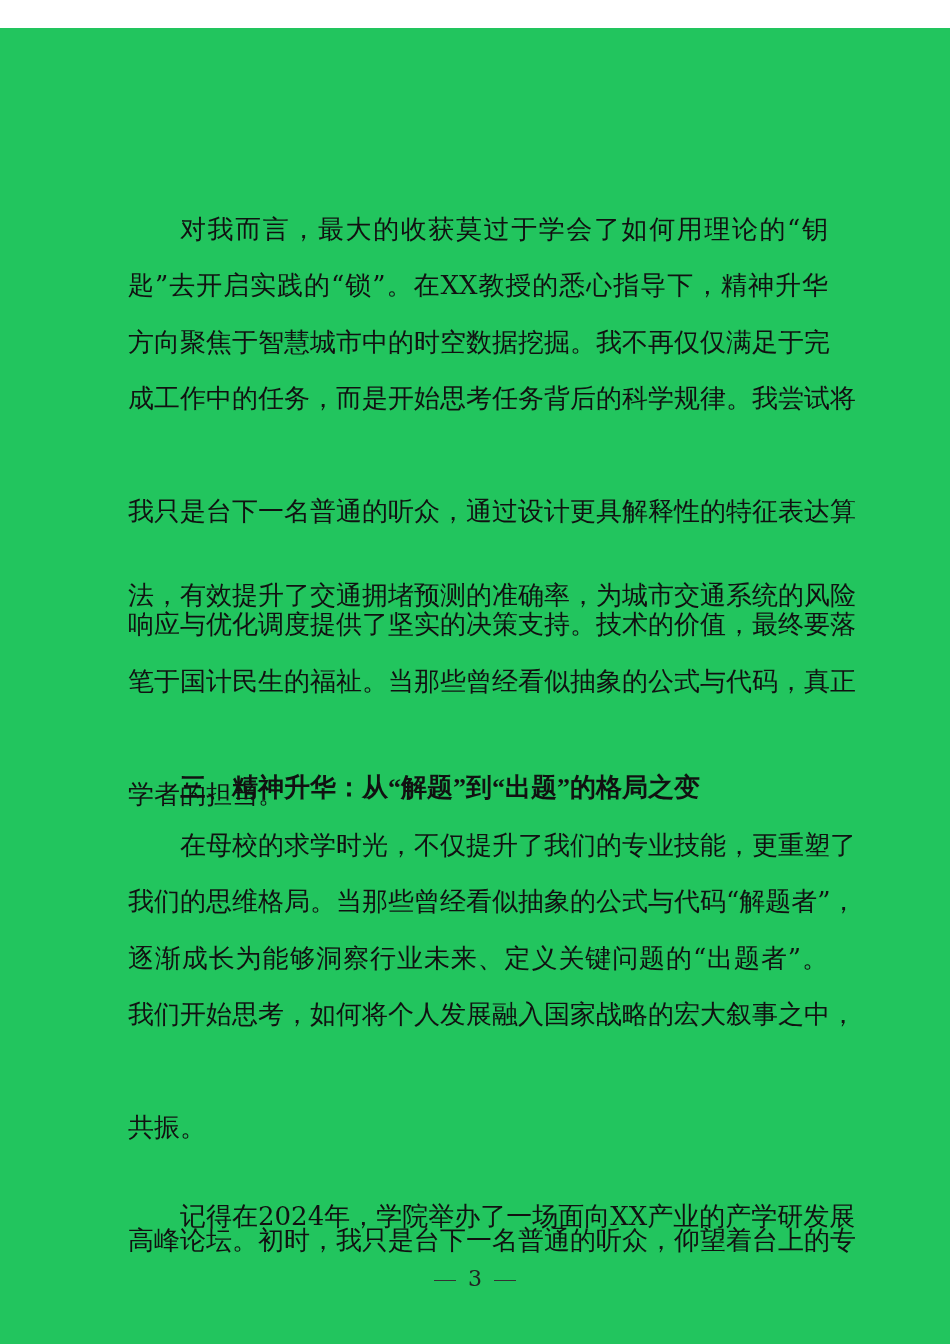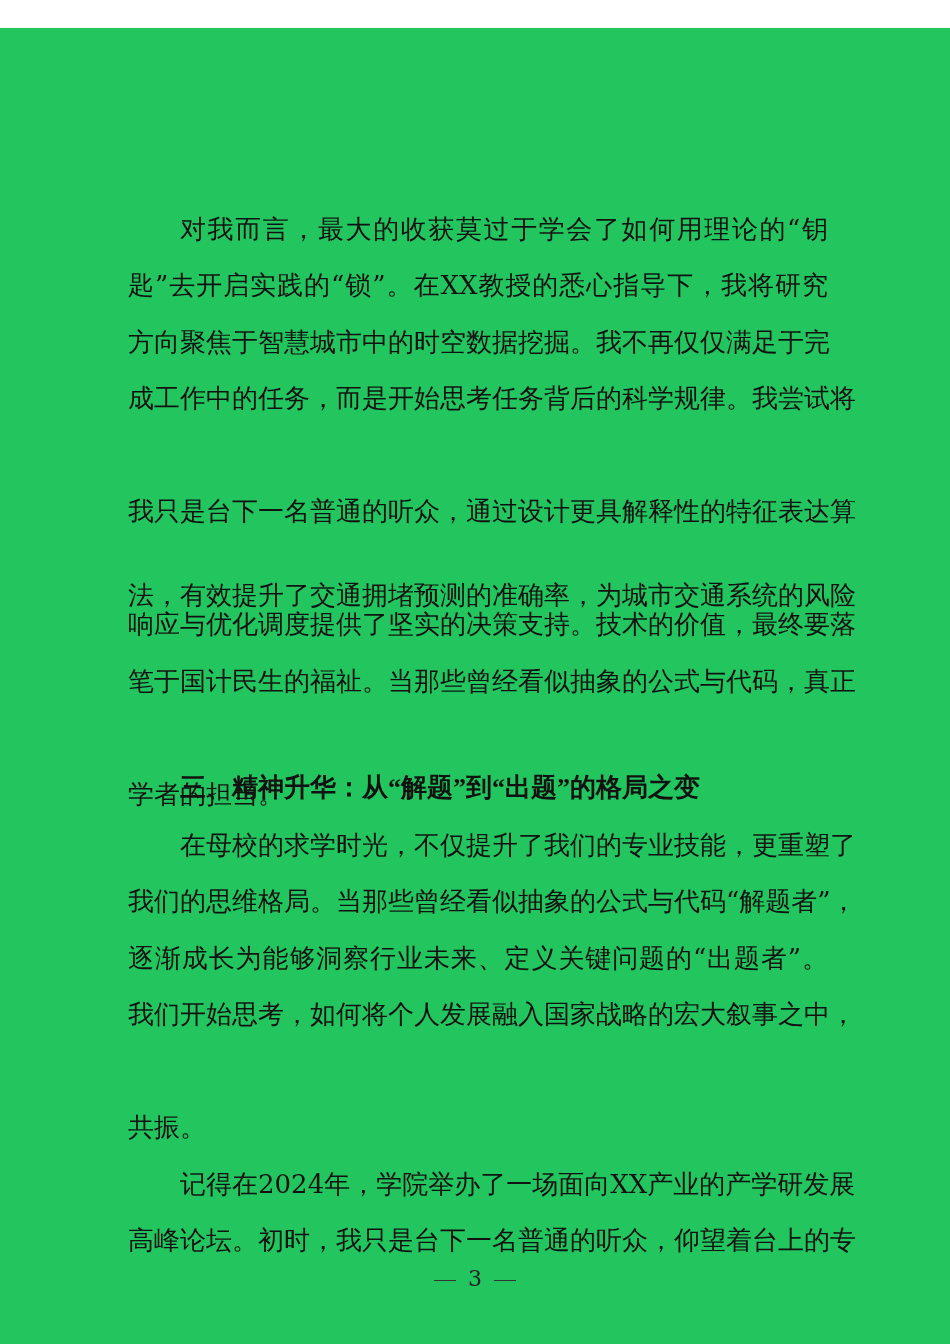--- a/index.html
+++ b/index.html
@@ -15,36 +15,36 @@
   .footer { position: absolute; left: 0; width: 950px; top: 1236px; text-align: center;
             font-size: 22px; line-height: 30px; color: #222; }
   .dash { display: inline-block; width: 22px; height: 1px; background: #333; vertical-align: middle; margin: 0 12px; }
 </style>
 </head>
 <body>
 
 <div class="page">
 
   <div class="line indent" style="top:181px">对我而言，最大的收获莫过于学会了如何用理论的“钥</div>
-  <div class="line" style="top:237px">匙”去开启实践的“锁”。在XX教授的悉心指导下，我将研究</div>
+  <div class="line" style="top:237px">匙”去开启实践的“锁”。在XX教授的悉心指导下，精神升华</div>
   <div class="line" style="top:294px">方向聚焦于智慧城市中的时空数据挖掘。我不再仅仅满足于完</div>
   <div class="line" style="top:350px">成工作中的任务，而是开始思考任务背后的科学规律。我尝试将</div>
   <div class="line" style="top:463px">我只是台下一名普通的听众，通过设计更具解释性的特征表达算</div>
   <div class="line" style="top:547px">法，有效提升了交通拥堵预测的准确率，为城市交通系统的风险</div>
   <div class="line" style="top:576px">响应与优化调度提供了坚实的决策支持。技术的价值，最终要落</div>
   <div class="line" style="top:633px">笔于国计民生的福祉。当那些曾经看似抽象的公式与代码，真正</div>
   <div class="line last" style="top:746px">学者的担当。</div>
 
   <div class="heading" style="top:740px">三、精神升华：从“解题”到“出题”的格局之变</div>
 
   <div class="line indent" style="top:797px">在母校的求学时光，不仅提升了我们的专业技能，更重塑了</div>
   <div class="line" style="top:853px">我们的思维格局。当那些曾经看似抽象的公式与代码“解题者”，</div>
   <div class="line" style="top:910px">逐渐成长为能够洞察行业未来、定义关键问题的“出题者”。</div>
   <div class="line" style="top:966px">我们开始思考，如何将个人发展融入国家战略的宏大叙事之中，</div>
   <div class="line last" style="top:1079px">共振。</div>
 
-  <div class="line indent" style="top:1136px">记得在2024年，学院举办了一场面向XX产业的产学研发展</div>
+  <div class="line indent" style="top:1168px">记得在2024年，学院举办了一场面向XX产业的产学研发展</div>
   <div class="line" style="top:1192px">高峰论坛。初时，我只是台下一名普通的听众，仰望着台上的专</div>
 
   <div class="footer">
     <span class="dash"></span><span>3</span><span class="dash"></span>
   </div>
 </div>
 
 </body></html>

